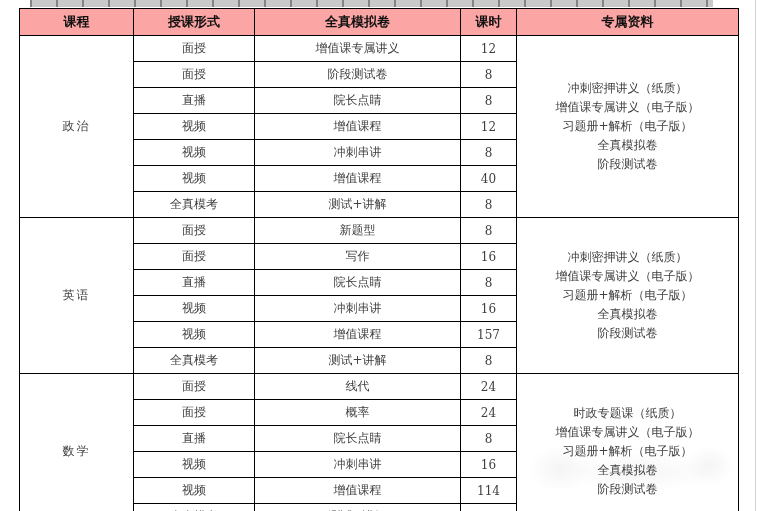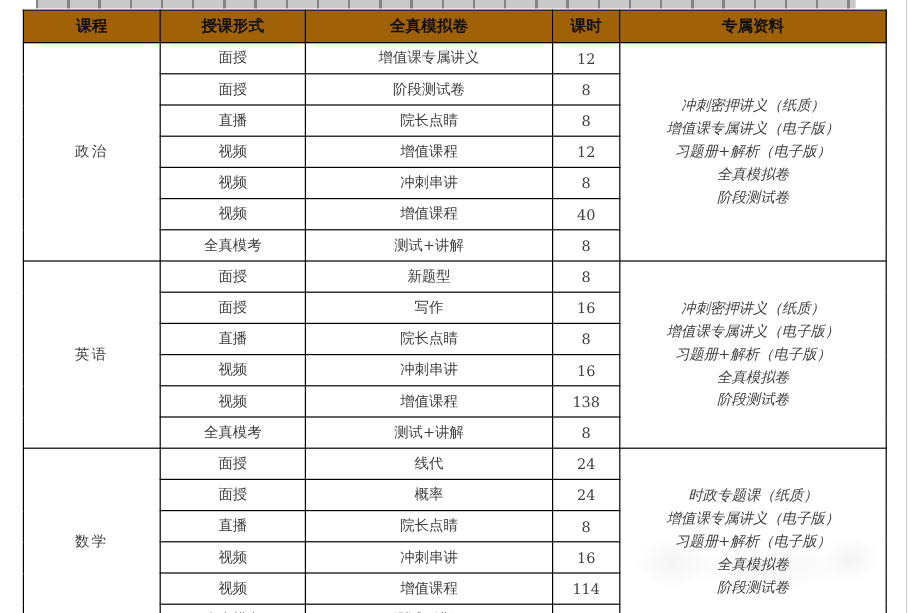--- a/index.html
+++ b/index.html
@@ -23,34 +23,34 @@
   table.schedule{
     position:absolute;left:19px;top:8px;width:719px;
     border-collapse:collapse;table-layout:fixed;
   }
   table.schedule col.c-course{width:114px;}
   table.schedule col.c-form{width:121px;}
   table.schedule col.c-content{width:206px;}
   table.schedule col.c-hours{width:56px;}
   table.schedule col.c-materials{width:222px;}
   table.schedule th{
-    background:#a16207;border:1px solid #000;
+    background:#fca5a5;border:1px solid #000;
     height:24px;font-size:13px;font-weight:bold;color:#111;
     text-align:center;vertical-align:middle;
     font-family:"Liberation Sans","DejaVu Sans",sans-serif;
   }
   table.schedule td{
     border:1px solid #000;height:23px;
     text-align:center;vertical-align:middle;
     font-size:12px;color:#3f3f3f;
     font-family:"DejaVu Serif","Liberation Serif",serif;
   }
   td.course-cell{font-size:12.5px;letter-spacing:2px;}
   td.materials-cell{line-height:19px;font-size:12px;}
-  td.materials-cell .mat-line{white-space:nowrap;font-style:italic;}
+  td.materials-cell .mat-line{white-space:nowrap;}
   
   .watermark{
     position:absolute;right:14px;bottom:10px;width:230px;height:64px;
     background:
       radial-gradient(closest-side at 20% 50%, rgba(0,0,0,0.045), rgba(0,0,0,0) 70%),
       radial-gradient(closest-side at 55% 55%, rgba(0,0,0,0.04), rgba(0,0,0,0) 70%),
       radial-gradient(closest-side at 85% 45%, rgba(0,0,0,0.045), rgba(0,0,0,0) 70%);
     pointer-events:none;
   }
 </style>
@@ -145,21 +145,21 @@
         <td>8</td>
       </tr>
       <tr>
         <td>视频</td>
         <td>冲刺串讲</td>
         <td>16</td>
       </tr>
       <tr>
         <td>视频</td>
         <td>增值课程</td>
-        <td>138</td>
+        <td>157</td>
       </tr>
       <tr>
         <td>全真模考</td>
         <td>测试+讲解</td>
         <td>8</td>
       </tr>
       <tr>
         <td class="course-cell" rowspan="6">数学</td>
         <td>面授</td>
         <td>线代</td>

